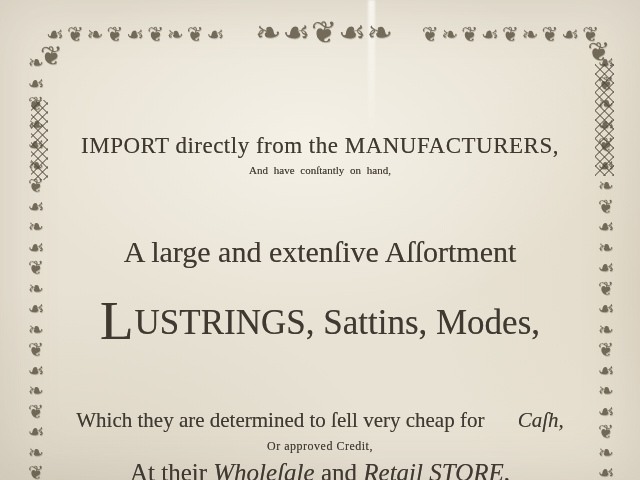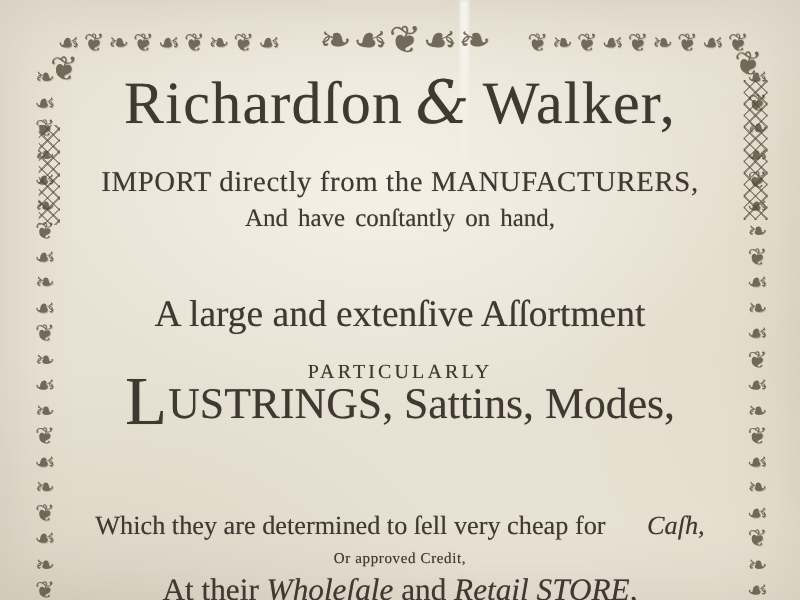--- a/index.html
+++ b/index.html
@@ -76,21 +76,21 @@
   .line {
     position: absolute;
     left: 58px; right: 58px;
     text-align: center;
     white-space: nowrap;
     text-shadow: 0 0 0.6px rgba(63,57,49,0.55);
   }
   .l-heading      { top: 54px;  font-size: 48px; letter-spacing: 1px; }
   .l-heading .amp { font-style: italic; padding: 0 10px; font-family: "DejaVu Serif", serif; }
   .l-import       { top: 133px; font-size: 23px; letter-spacing: 0.5px; }
-  .l-constantly   { top: 164px; font-size: 20px; word-spacing: 3px; }
+  .l-constantly   { top: 164px; font-size: 11px; word-spacing: 3px; }
   .l-assortment   { top: 189px; font-size: 30px; margin-top: 46px; }
   .l-goods        { top: 228px; font-size: 46px; font-style: italic; letter-spacing: 5px; }
   .l-particularly { top: 289px; font-size: 16px; letter-spacing: 2.5px; }
   .l-lustrings    { top: 301px; font-size: 35px; line-height: 40px; }
   .l-lustrings .dropcap { display: inline-block; font-size: 55px; line-height: 40px; vertical-align: -5px; margin-right: 1px; }
   .l-chintzes     { top: 366px; font-size: 31px; }
   .l-cash         { top: 408px; font-size: 21px; }
   .l-cash .emph   { font-style: italic; margin-left: 28px; }
   .l-credit       { top: 439px; font-size: 12px; letter-spacing: 0.5px; }
   .l-store        { top: 459px; font-size: 25px; }
@@ -108,34 +108,30 @@
     <span class="orn-center">❧☙❦☙❧</span>
     <span class="orn-run">❦❧❦☙❦❧❦☙❦</span>
   </div>
   <span class="corner corner-tl orn">❦</span>
   <span class="corner corner-tr orn">❦</span>
   <div class="frame-side frame-left orn">❧☙❦❧☙❧❦☙❧☙❦❧☙❧❦☙❧❦☙❧❦☙</div>
   <div class="frame-side frame-right orn">☙❦❧☙❦☙❧❦☙❧☙❦☙❧❦☙❧☙❦❧☙❦</div>
   <div class="lattice lattice-left"></div>
   <div class="lattice lattice-right"></div>
 
-  <div class="line l-heading">
-    <span>Richardſon</span><span class="amp">&amp;</span><span>Walker,</span>
-  </div>
 
   <div class="line l-import">
     <span>IMPORT </span><span>directly from the </span><span>MANUFACTURERS,</span>
   </div>
 
   <div class="line l-constantly">And have conſtantly on hand,</div>
 
   <div class="line l-assortment">A large and extenſive Aſſortment</div>
 
 
-  <div class="line l-particularly">PARTICULARLY</div>
 
   <div class="line l-lustrings">
     <span class="dropcap">L</span><span>USTRINGS,</span><span> Sattins, Modes,</span>
   </div>
 
 
   <div class="line l-cash">
     <span>Which they are determined to ſell very cheap for </span><span class="emph">Caſh,</span>
   </div>
 

